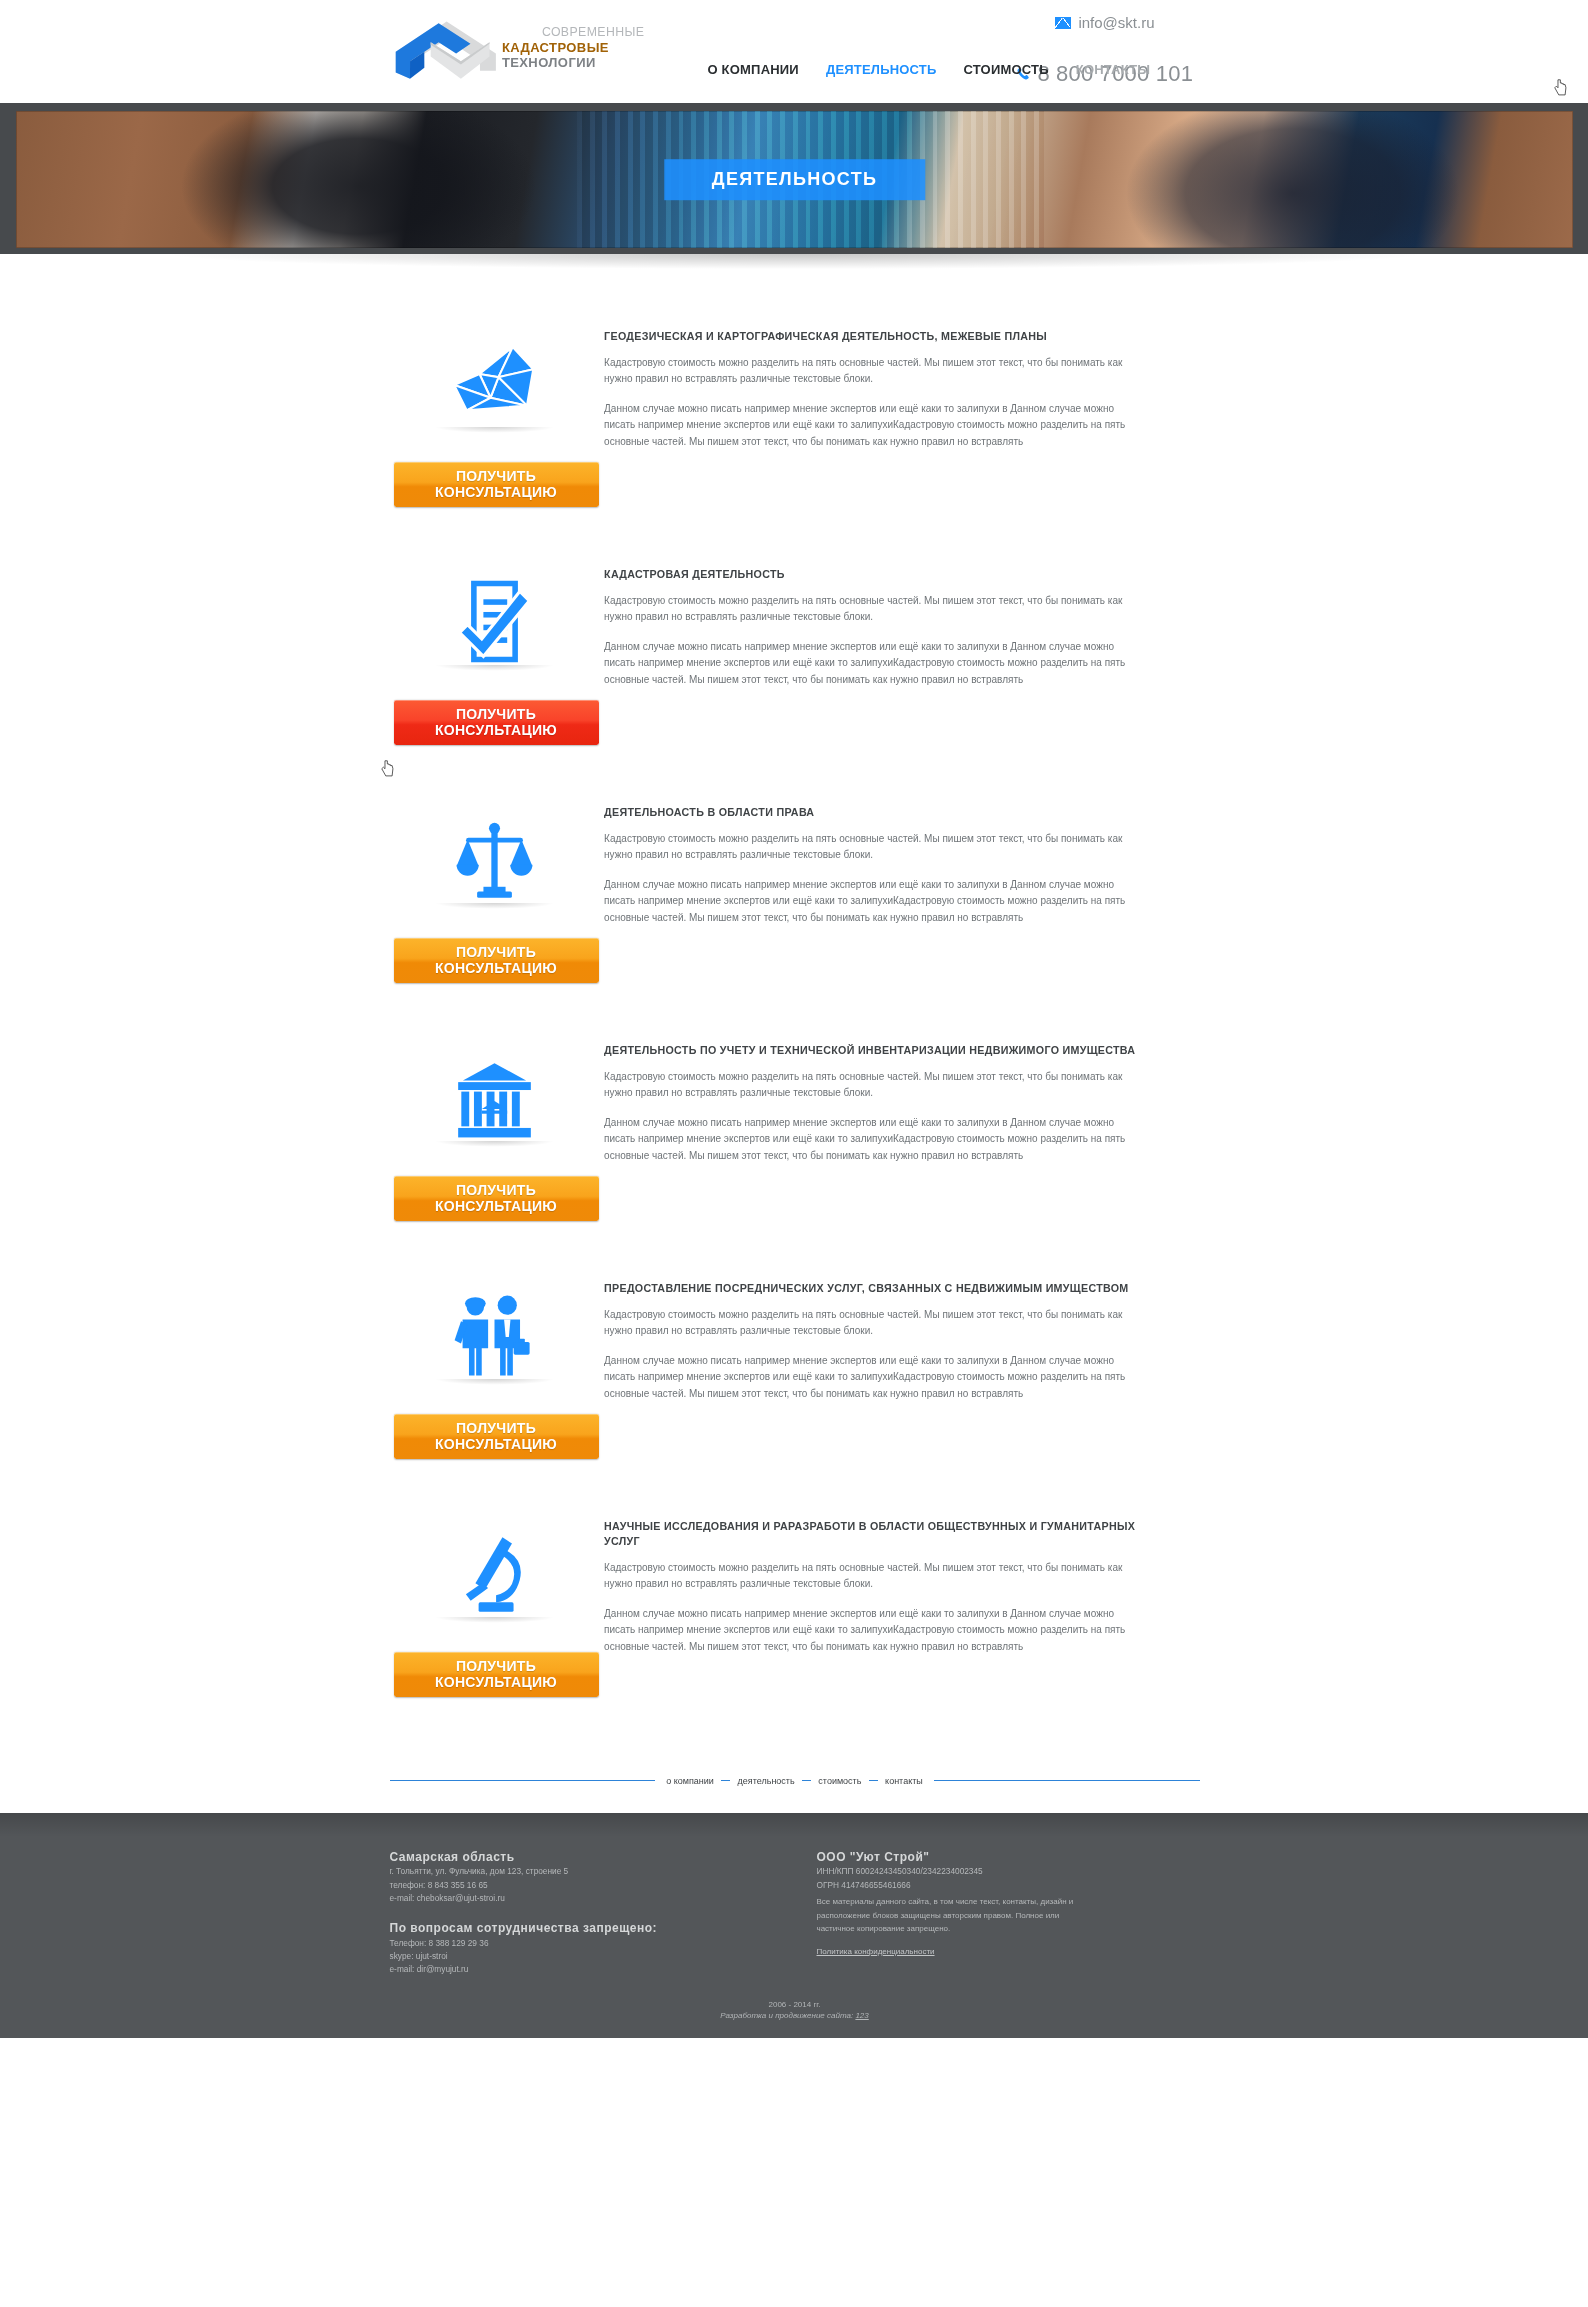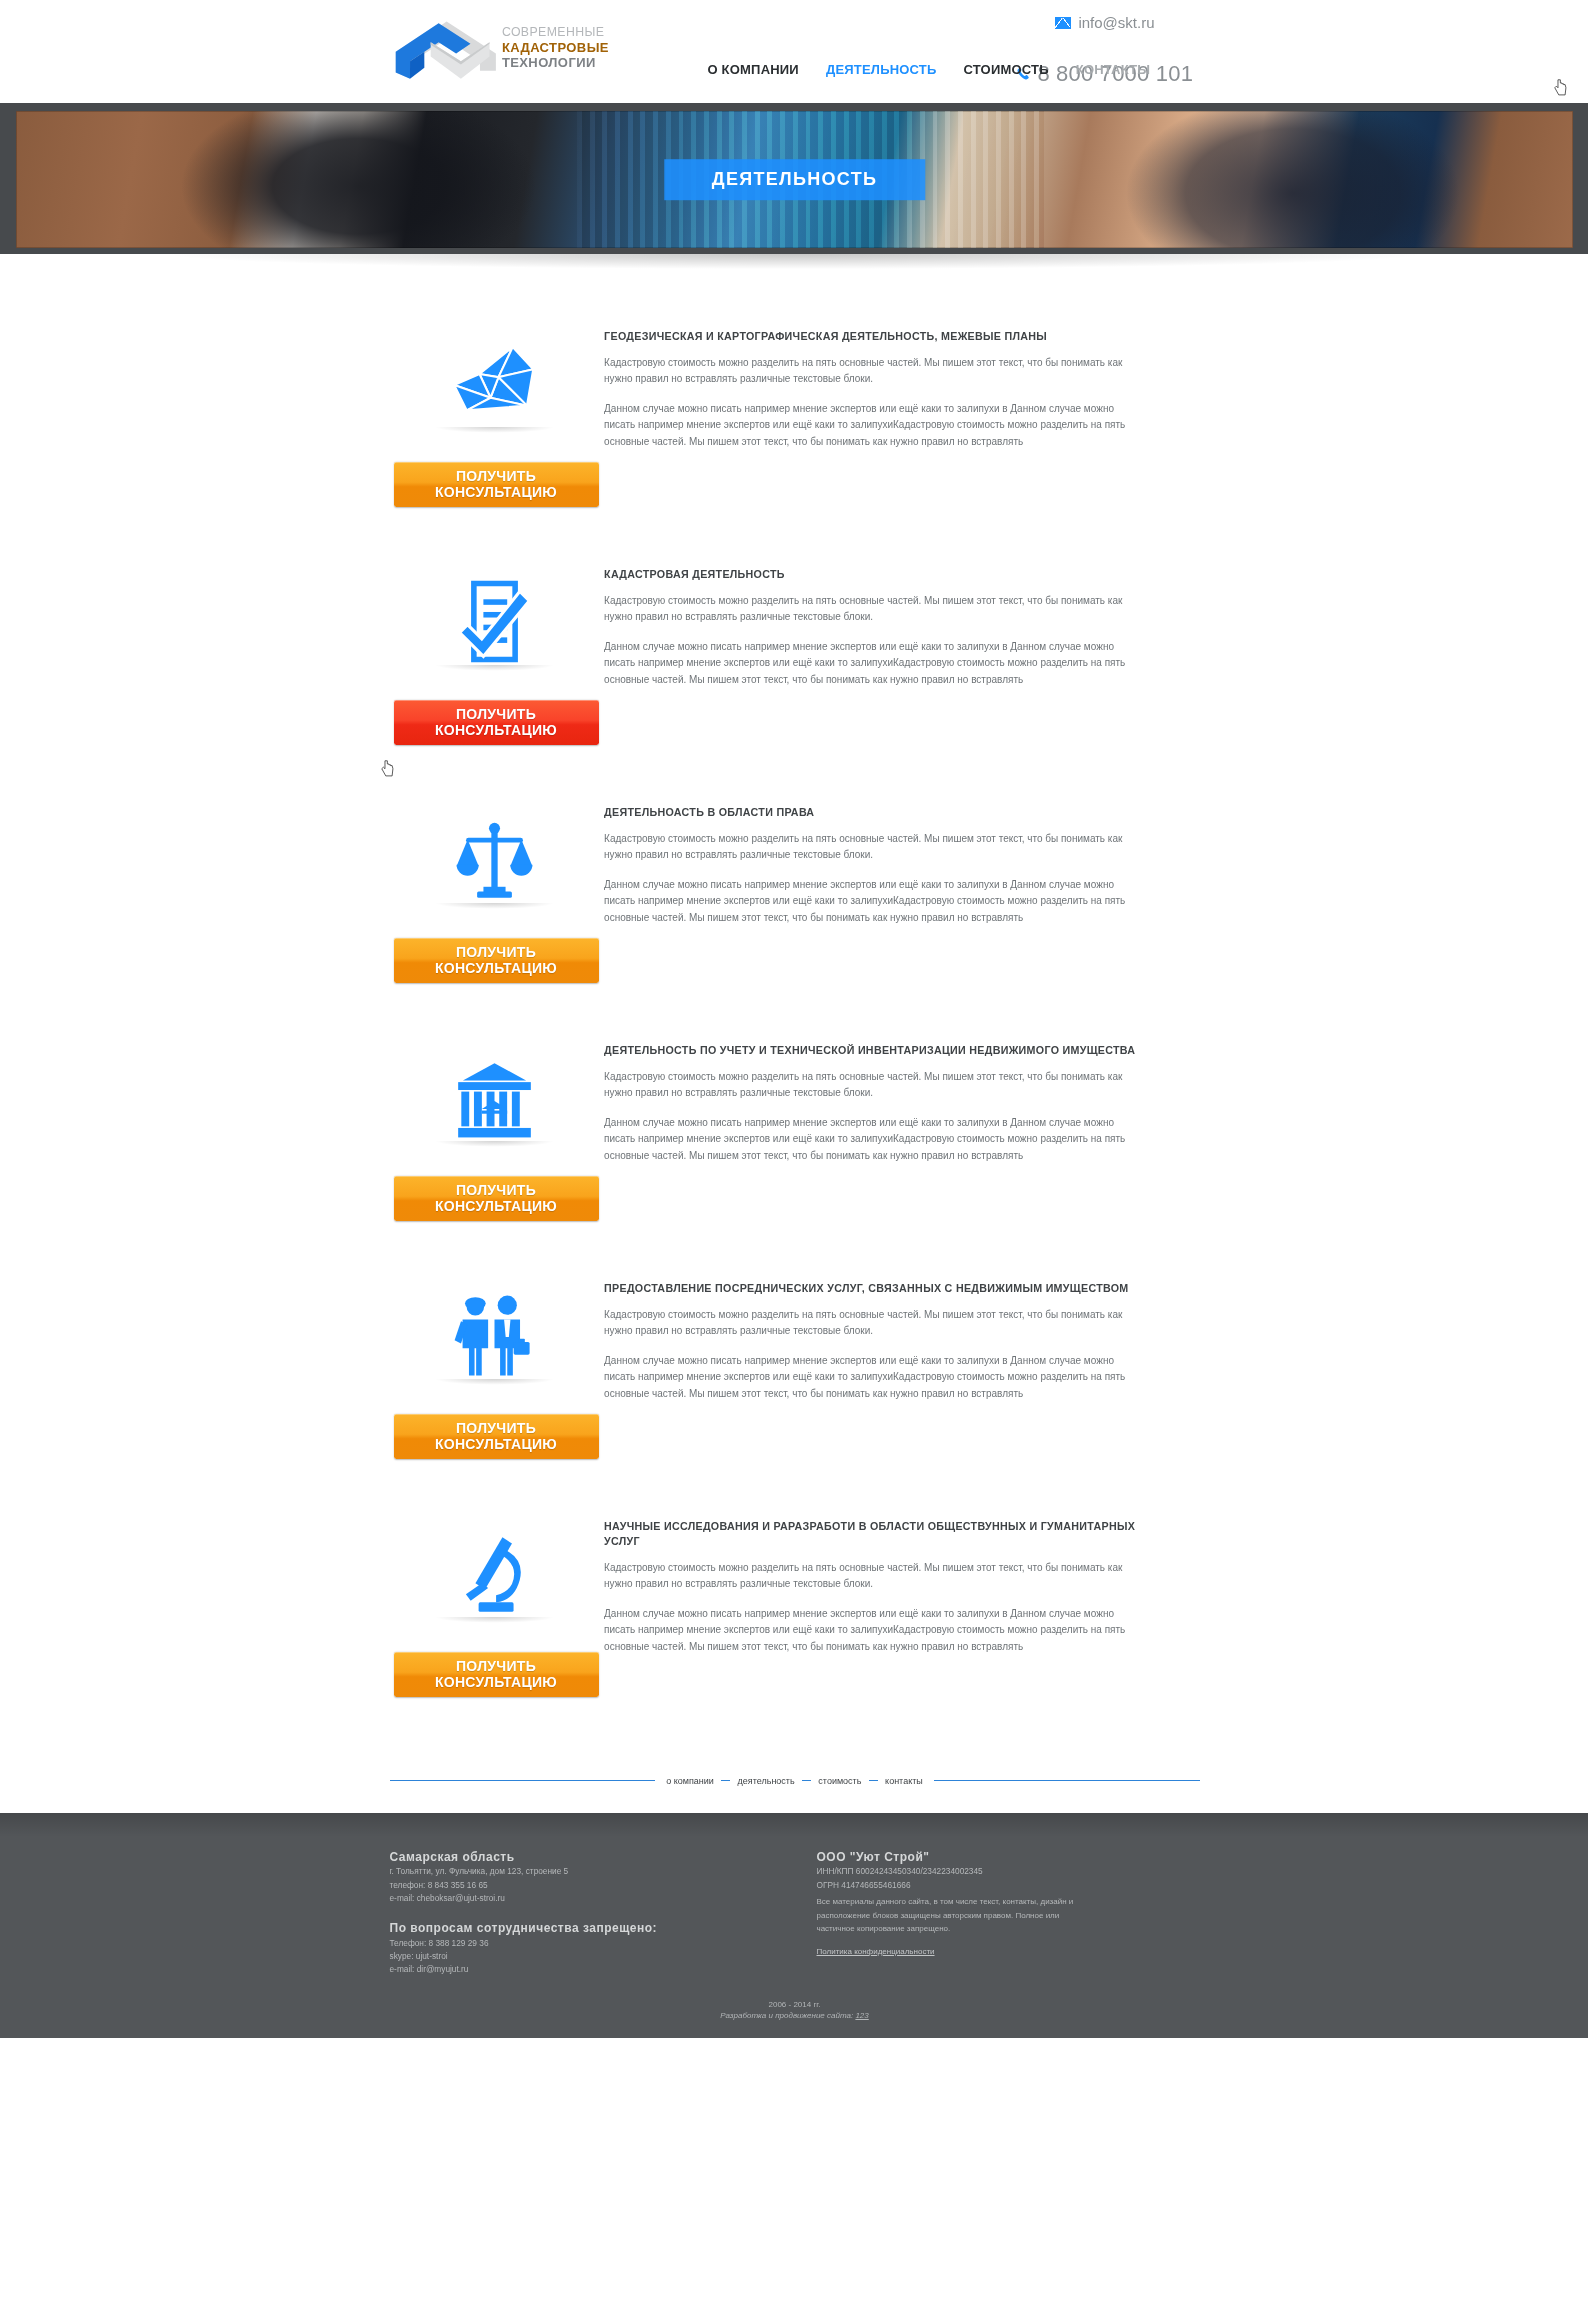--- a/index.html
+++ b/index.html
@@ -13,21 +13,21 @@
   .page { width: 1589px; position: relative; overflow: hidden; }
 
   
   .header { width: 1589px; height: 103px; background: #fff; position: relative; }
   .header-inner { width: 810px; margin: 0 auto; position: relative; height: 103px; }
 
   .logo-wrap { position: absolute; left: 4px; top: 20px; display: flex; align-items: flex-start; }
   .logo-mark { width: 102px; height: 62px; position: relative; }
   .logo-text { margin-left: 6.4px; margin-top: 6.4px; line-height: 1.0; }
   .logo-line { font-family: "Liberation Sans", sans-serif; letter-spacing: 0.4px; }
-  .logo-l1 { font-size: 12.3px; color: #b4b7ba; font-weight: 400; }
+  .logo-l1 { font-size: 12.3px; color: #b4b7ba; font-weight: 400; margin-left: 40px; }
   .logo-l2 { font-size: 13px; color: #a16207; font-weight: 700; margin-top: 2.4px; }
   .logo-l3 { font-size: 13px; color: #7d8185; font-weight: 700; margin-top: 2.4px; }
 
   .contacts { position: absolute; right: 6.4px; top: 14.3px; display: flex; align-items: center; gap: 30px; flex-direction: column; }
   .contact { display: flex; align-items: center; gap: 7.1px; }
   .mail-ico { width: 16.7px; height: 12px; background: #1e90ff; position: relative; display: inline-block; }
   .mail-ico::after {
     content: ""; position: absolute; left: 0.8px; top: 0.8px; width: 15px; height: 10.3px;
     background:
       linear-gradient(to bottom right, transparent 45%, #fff 46%, #fff 53%, transparent 54%) no-repeat left top / 50% 100%,

